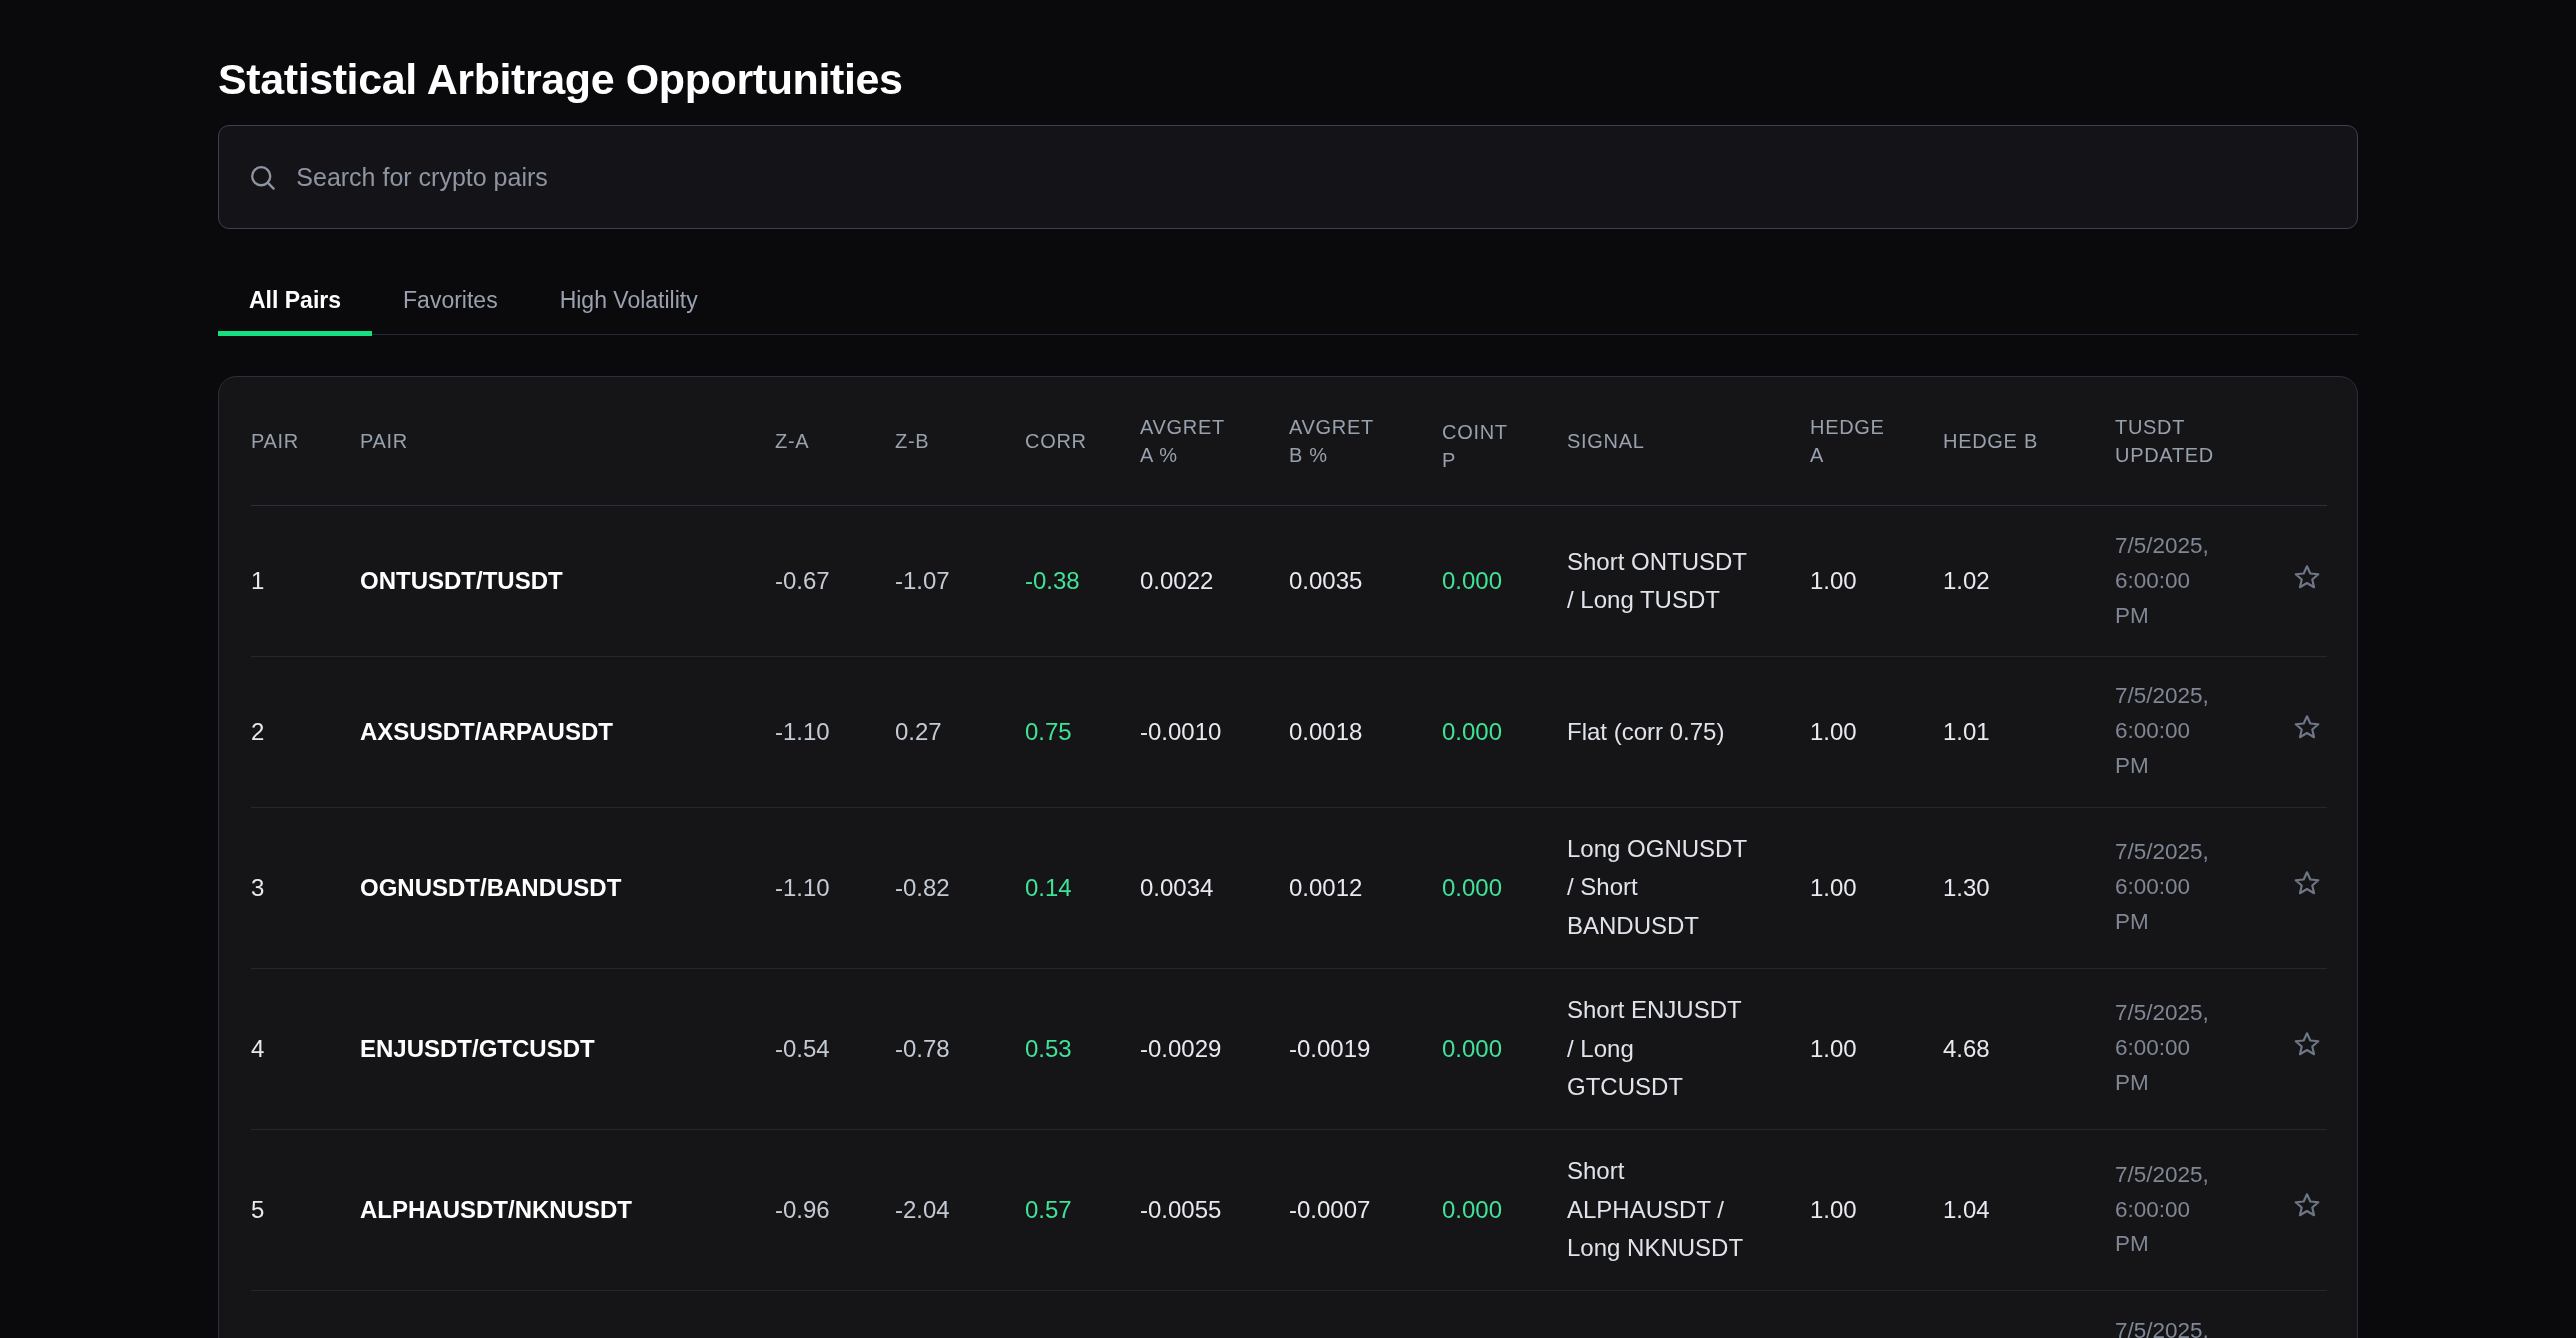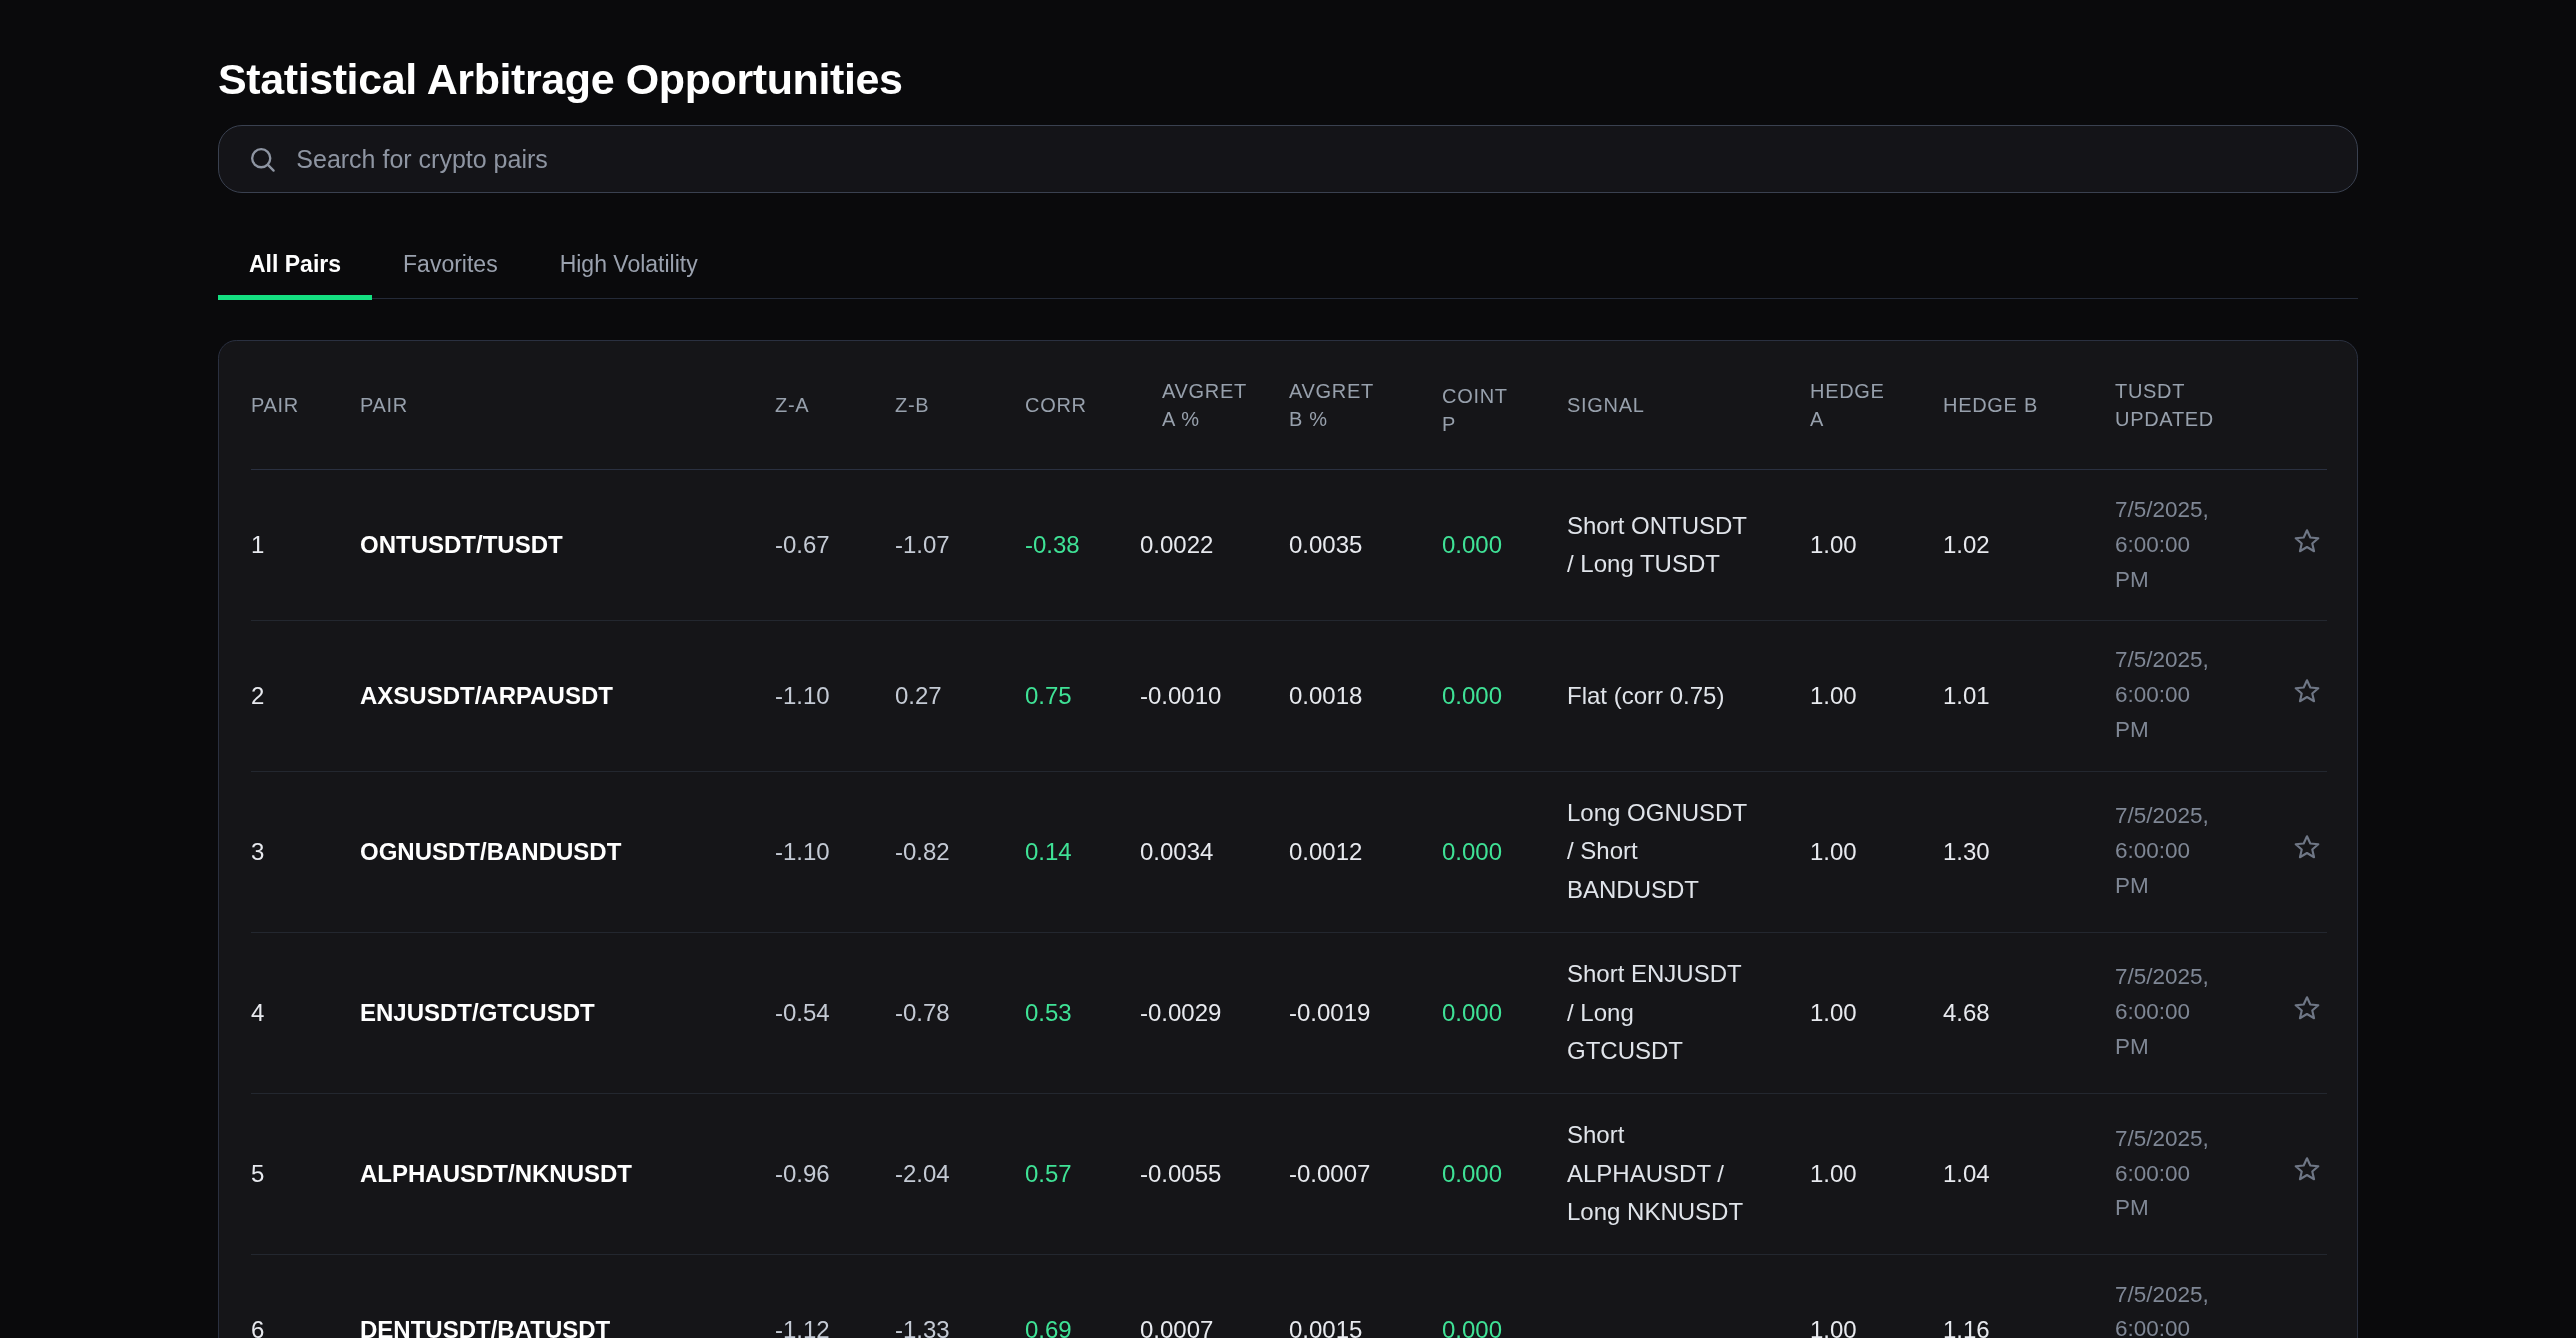--- a/index.html
+++ b/index.html
@@ -16,21 +16,21 @@
     --white:#ffffff;
   }
   *{box-sizing:border-box;margin:0;padding:0;}
   html,body{background:var(--bg);}
   body{font-family:"Liberation Sans", sans-serif; color:var(--num-white);}
   .page{width:2576px;height:1339px;background:var(--bg);overflow:hidden;}
   .content{width:2140px;margin:0 auto;padding-top:55px;}
 
   .page-title{font-size:43px;font-weight:700;color:var(--white);letter-spacing:-0.4px;margin-bottom:21px;}
 
-  .search-bar{display:flex;align-items:center;height:68px;border:1.4px solid #3a4150;border-radius:24px;
+  .search-bar{display:flex;align-items:center;height:104px;border:1.4px solid #3a4150;border-radius:11px;
     background:#141418;padding:0 28px;margin-bottom:45px;}
   .search-icon{flex:0 0 auto;width:31px;height:31px;margin-right:18.3px;color:#8e95a2;}
   .search-input{flex:1;background:transparent;border:none;outline:none;color:#e7e9ee;font-size:25px;
     font-family:"Liberation Sans", sans-serif;}
   .search-input::placeholder{color:#8e95a2;}
 
   .tabs{display:flex;border-bottom:1.4px solid #242a38;margin-bottom:41px;}
   .tab{background:transparent;border:none;border-bottom:5px solid transparent;margin-bottom:-1.4px;
     padding:12.7px 31px 17px;font-size:23px;color:#9aa1ae;cursor:pointer;font-family:"Liberation Sans", sans-serif;}
   .tab.active{color:var(--white);font-weight:700;border-bottom-color:var(--accent-green);}
@@ -39,21 +39,21 @@
     padding:0 32px;overflow:hidden;}
   table{width:100%;border-collapse:collapse;table-layout:fixed;}
   col.c-rank{width:109px}col.c-pair{width:415px}col.c-za{width:120px}col.c-zb{width:130px}
   col.c-corr{width:115px}col.c-ava{width:149px}col.c-avb{width:153px}col.c-coint{width:125px}
   col.c-signal{width:243px}col.c-ha{width:133px}col.c-hb{width:172px}col.c-upd{width:172px}col.c-star{width:40px}
 
   thead tr{border-bottom:1.4px solid var(--panel-border);}
   th{font-size:20px;font-weight:500;color:var(--muted);text-align:left;letter-spacing:0.7px;
     padding:31px 21px 31px 0;vertical-align:middle;}
   .th-label{display:inline-block;line-height:1.4;}
-  th.h-ava .th-label{max-width:91px;margin-left:22px;}
+  th.h-ava .th-label{max-width:91px;}
   th.h-avb .th-label{max-width:91px;}
   th.h-coint .th-label{max-width:70px;margin-top:10px;}
   th.h-ha .th-label{max-width:79px;}
   th.h-upd .th-label{max-width:106px;}
 
   tbody tr{border-bottom:1.4px solid var(--row-divider);}
   tbody tr:last-child{border-bottom:none;}
   td{font-size:24px;padding:22.5px 21px 22.5px 0;vertical-align:middle;line-height:1.5;}
   td.cell-rank{color:var(--num-white);}
   td.cell-pair{color:var(--white);font-weight:700;}

